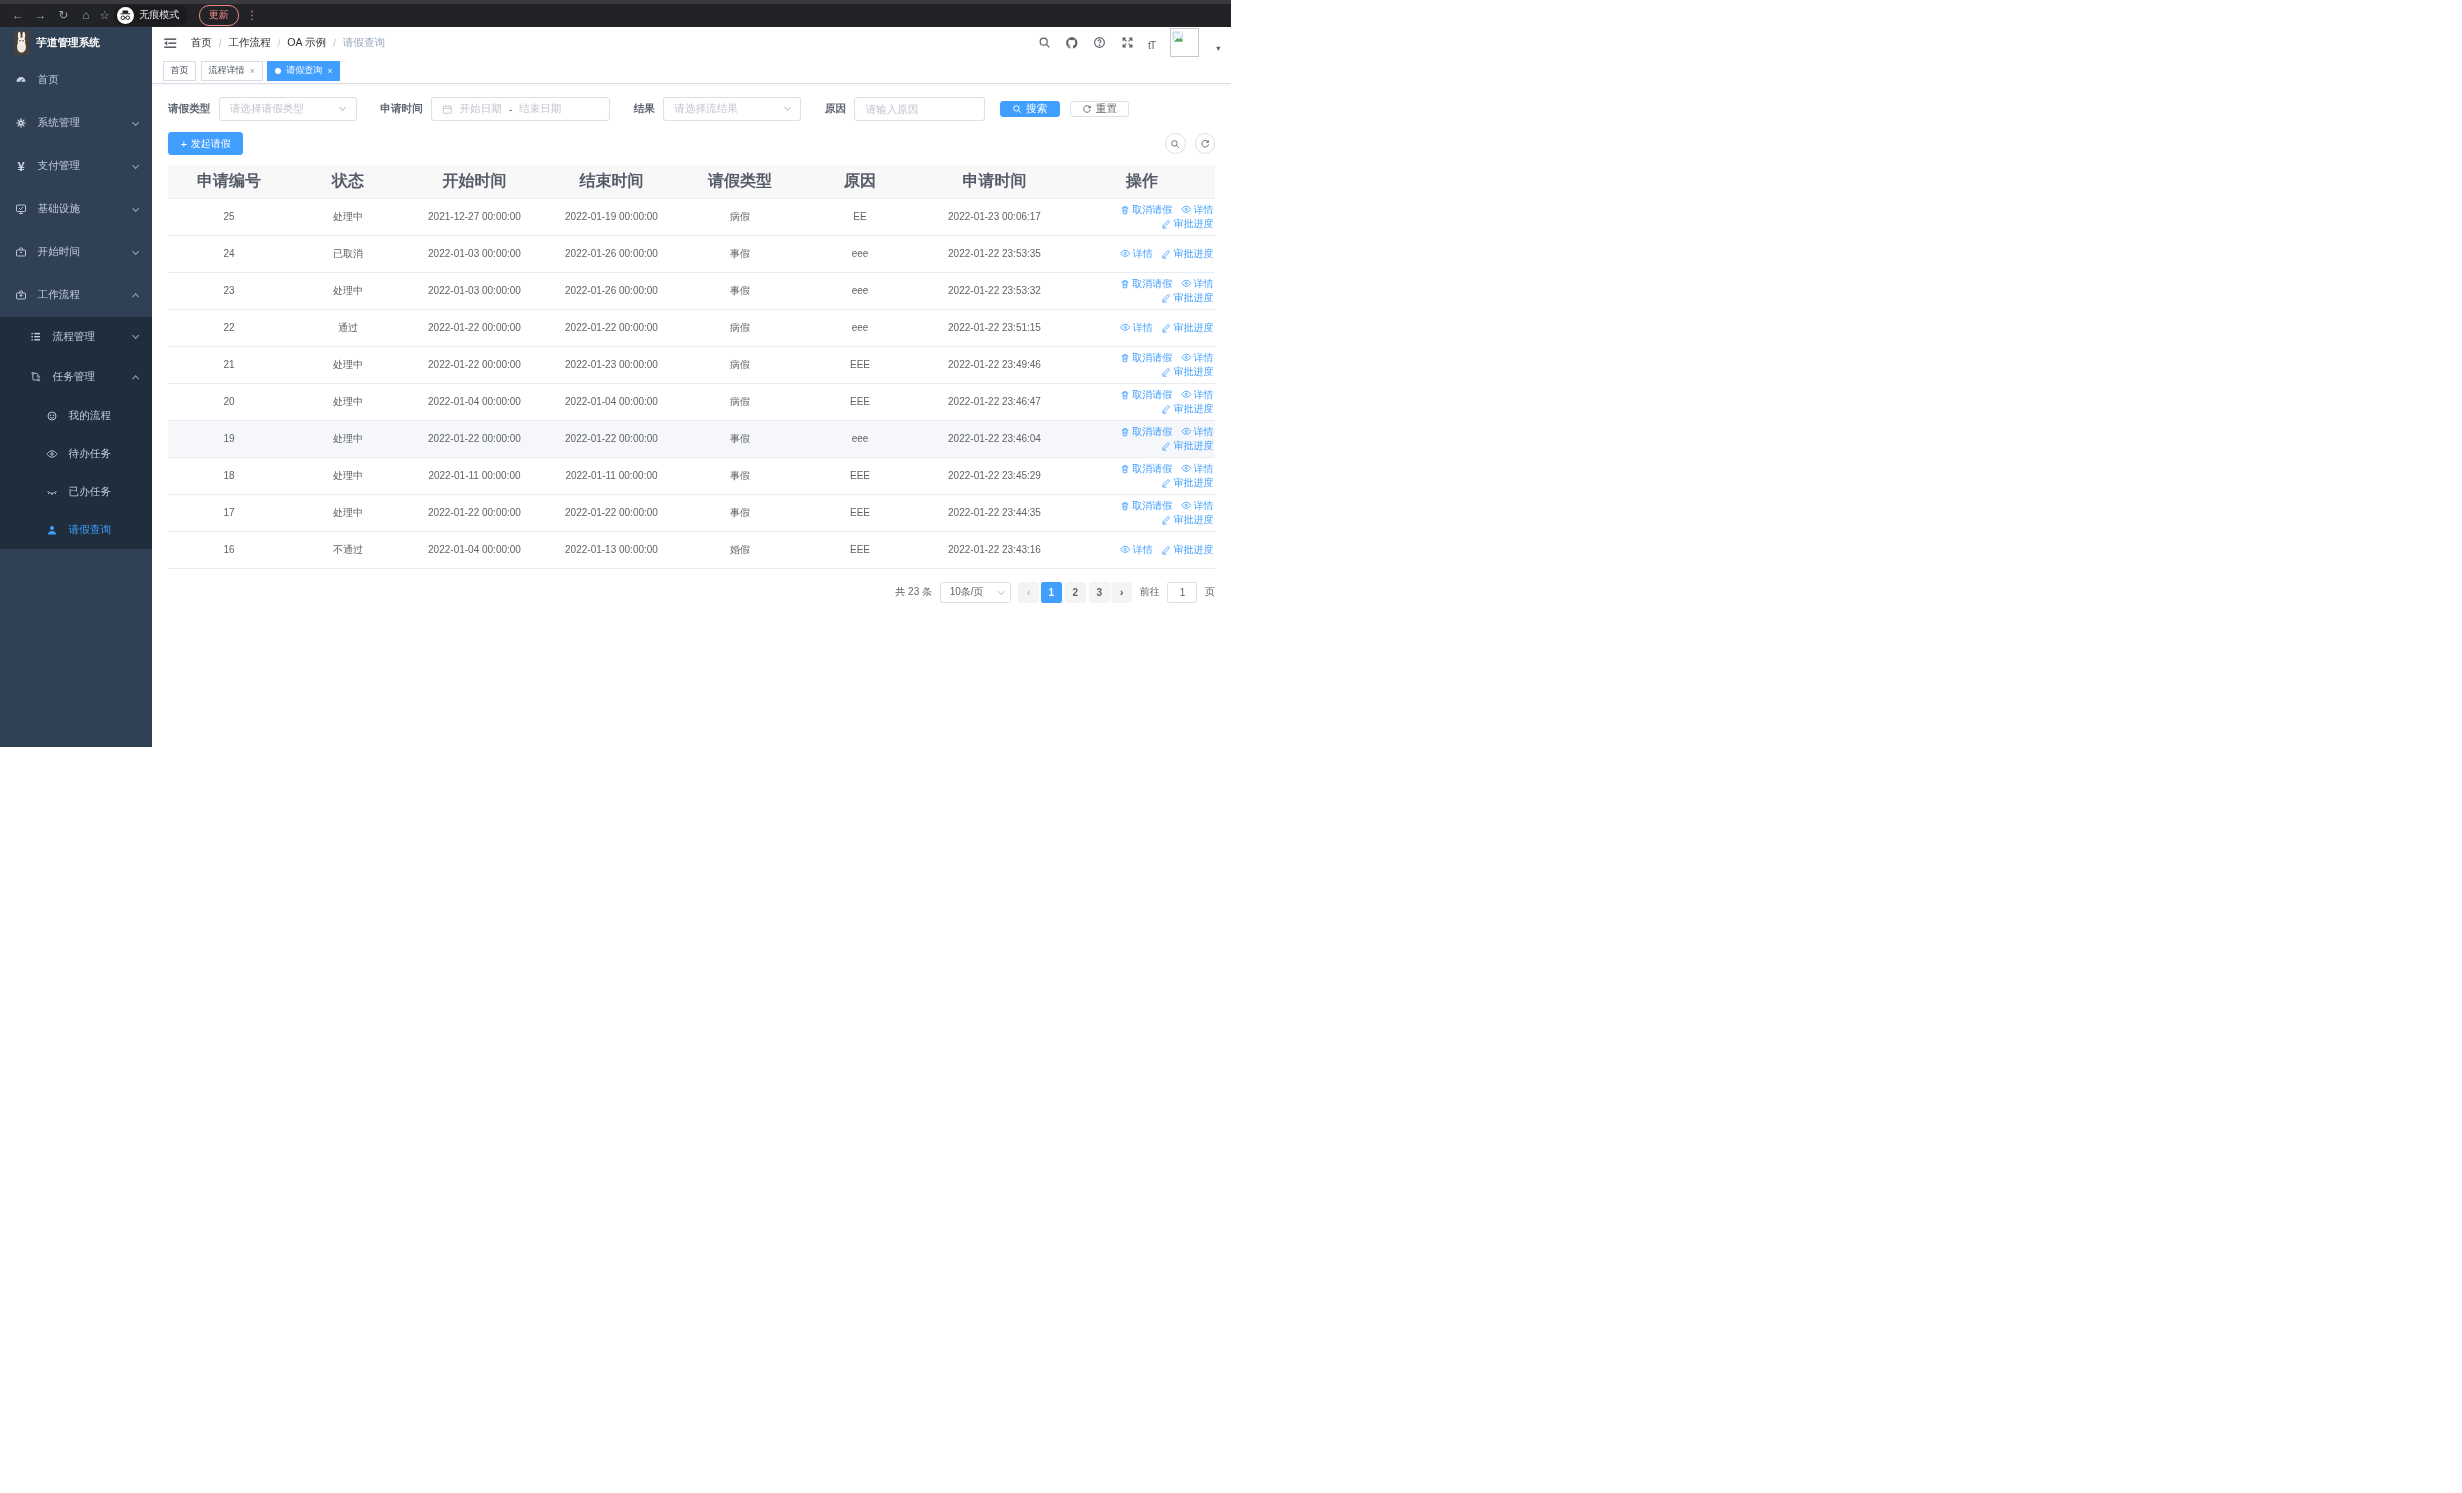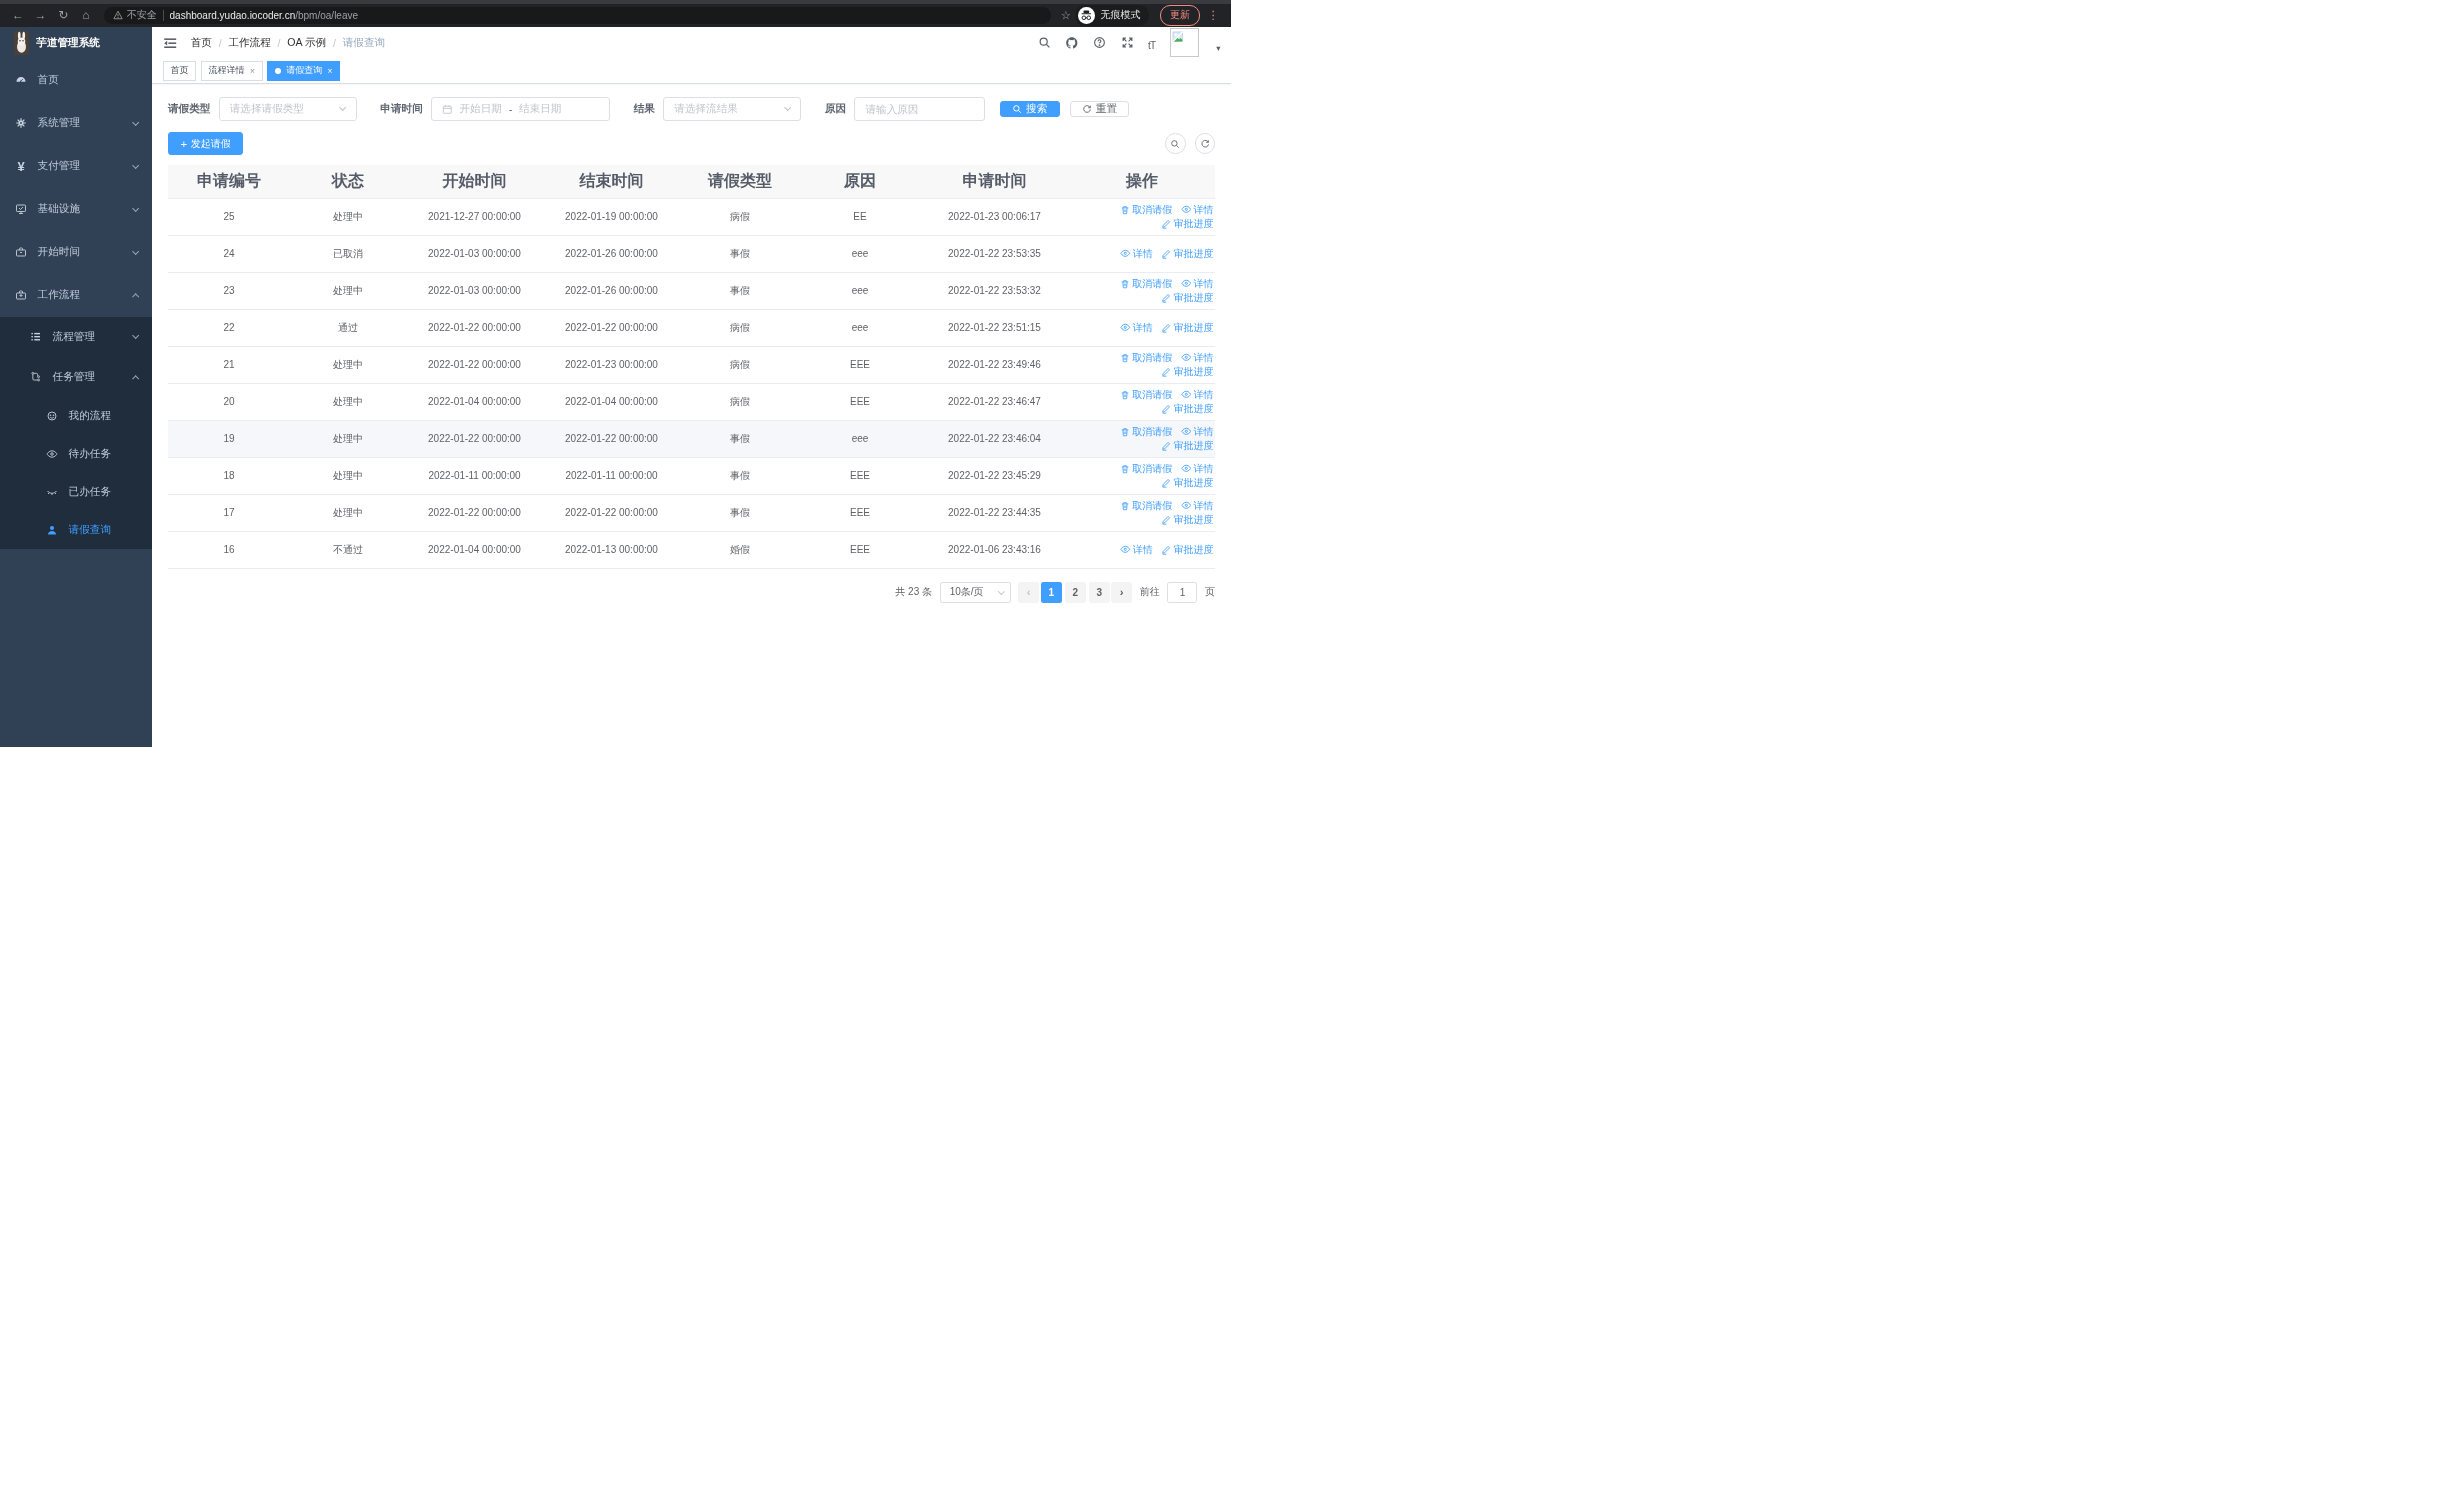--- a/index.html
+++ b/index.html
@@ -135,32 +135,20 @@
 </style>
 </head>
 <body>
 
 <div class="chrome-top"></div>
 <div class="chrome">
   <span class="nav-ic">←</span>
   <span class="nav-ic">→</span>
   <span class="nav-ic">↻</span>
   <span class="nav-ic">⌂</span>
-  <div class="omnibox">
-    <span class="sec-label">
-      <svg width="10" height="10" viewBox="0 0 24 24" fill="none" stroke="#9aa0a6" stroke-width="2">
-          <path d="M12 3L2 21h20L12 3z"></path>
-          <path d="M12 10v5"></path>
-          <circle cx="12" cy="18" r="0.5" fill="#9aa0a6"></circle>
-        </svg>
-      <span>不安全</span>
-    </span>
-    <span class="omni-sep"></span>
-    <span><span class="url-host">dashboard.yudao.iocoder.cn</span><span class="url-path">/bpm/oa/leave</span></span>
-  </div>
   <span class="star">☆</span>
   <span class="incog">
     <svg width="16.7" height="16.7" viewBox="0 0 24 24">
         <rect x="8" y="5" width="8" height="4" rx="1" fill="#202124"></rect>
         <rect x="5" y="9" width="14" height="1.6" rx="0.8" fill="#202124"></rect>
         <circle cx="8.5" cy="15.5" r="2.6" fill="none" stroke="#202124" stroke-width="1.4"></circle>
         <circle cx="15.5" cy="15.5" r="2.6" fill="none" stroke="#202124" stroke-width="1.4"></circle>
         <path d="M11 15.5h2" stroke="#202124" stroke-width="1.4"></path>
       </svg>
     <span>无痕模式</span>
@@ -710,21 +698,21 @@
                   <span>审批进度</span>
                 </a></td>
             </tr>
             <tr>
               <td>16</td>
               <td>不通过</td>
               <td>2022-01-04 00:00:00</td>
               <td>2022-01-13 00:00:00</td>
               <td>婚假</td>
               <td>EEE</td>
-              <td>2022-01-06 23:43:16</td>
+              <td>2022-01-22 23:43:16</td>
               <td class="op"><a class="act">
                   <svg width="10.6" height="10.6" viewBox="0 0 24 24" fill="none" stroke="currentColor" stroke-width="2">
                     <path d="M2 12s4-7 10-7 10 7 10 7-4 7-10 7-10-7-10-7z"></path>
                     <circle cx="12" cy="12" r="2.5"></circle>
                   </svg>
                   <span>详情</span>
                 </a><a class="act">
                   <svg width="10" height="10" viewBox="0 0 24 24" fill="none" stroke="currentColor" stroke-width="2">
                     <path d="M4 20l1.5-5L17 3.5 20.5 7 9 18.5 4 20z"></path>
                     <path d="M4 22h9"></path>

